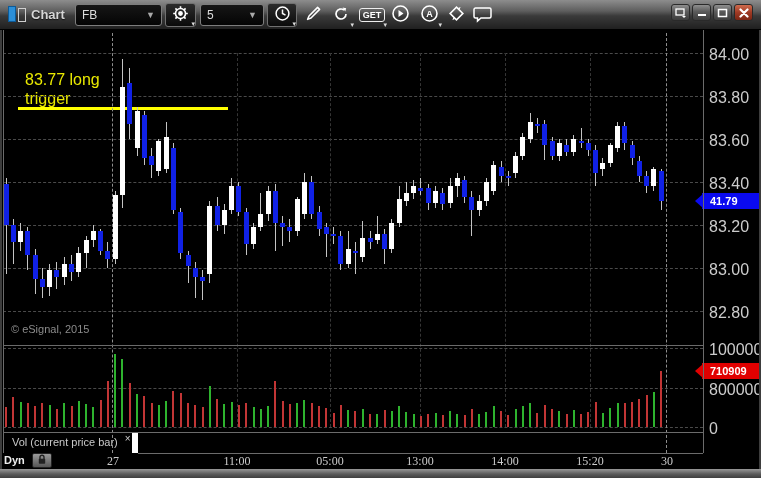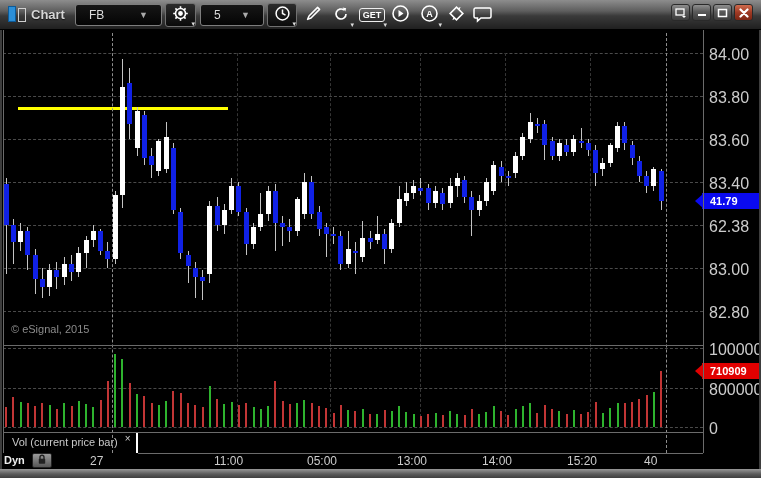--- a/index.html
+++ b/index.html
@@ -9,21 +9,21 @@
   .titlebar{position:absolute;left:0;top:0;width:761px;height:30px;
     background:linear-gradient(180deg,#8d8d8d 0%,#5e5e5e 38%,#3a3a3a 55%,#202020 100%);
     border-bottom:1px solid #000;}
   .app-title{position:absolute;left:8px;top:6px;display:flex;align-items:center;gap:5px;}
   .chart-glyph{display:flex;gap:2px;}
   .chart-glyph .b1{width:8px;height:16px;background:#2b8fd8;border:1px solid #0c5a98;}
   .chart-glyph .b2{width:8px;height:14px;margin-top:2px;background:transparent;border:1px solid #cfcfcf;}
   .title-text{color:#d6d6d6;font-size:13px;font-weight:bold;text-shadow:0 1px 1px #111;}
   .combo{position:absolute;top:4px;height:22px;background:linear-gradient(#161616,#040404);
     border:1px solid #7d7d7d;border-radius:3px;color:#dcdcdc;font-size:12px;
-    display:flex;align-items:center;justify-content:space-between;padding:0 13px;cursor:default;}
+    display:flex;align-items:center;justify-content:space-between;padding:0 6px;cursor:default;}
   .combo .caret{color:#aaa;font-size:9px;margin-left:6px;}
   .tbtn{position:absolute;top:3px;height:24px;display:flex;align-items:center;justify-content:center;
     background:transparent;border:none;padding:0;cursor:default;}
   .tbtn.dark{background:linear-gradient(#2c2c2c,#0a0a0a);border:1px solid #707070;border-radius:3px;}
   .mini-caret{position:absolute;right:0;bottom:-1px;font-size:7px;color:#ddd;line-height:7px;}
   .get-box{color:#fff;font-size:9px;font-weight:bold;border:1px solid #eee;border-radius:3px;padding:1px 3px;}
   .win-controls{position:absolute;right:8px;top:4px;display:flex;gap:2px;}
   .wbtn{width:19px;height:17px;border:1px solid #2a2a2a;border-radius:3px;
     background:linear-gradient(#8f8f8f,#5a5a5a 45%,#3c3c3c);display:flex;align-items:center;justify-content:center;padding:0;}
   .wbtn.close{background:linear-gradient(#cf6b4e,#a03a24 50%,#7c2513);}
@@ -38,28 +38,28 @@
   .axis-label{position:absolute;color:#cccccc;font-size:16px;}
   .candle-wick{position:absolute;width:1px;background:#c4c4c4;}
   .candle-body{position:absolute;width:5px;}
   .vol-bar{position:absolute;width:2px;}
   .annotation{position:absolute;left:25px;top:40px;color:#e9e900;font-size:16px;line-height:19px;}
   .trigger-line{position:absolute;left:18px;top:77px;width:210px;height:3px;background:#ffff00;}
   .watermark{position:absolute;left:11px;top:293px;color:#8b8b8b;font-size:11px;}
   .axis-badge{position:absolute;left:702px;width:59px;height:16px;color:#fff;font-size:11px;font-weight:bold;
     display:flex;align-items:center;padding-left:8px;}
   .axis-badge::before{content:"";position:absolute;left:-7px;top:1px;border-right:8px solid;border-top:7px solid transparent;border-bottom:7px solid transparent;}
-  .vol-tab{position:absolute;left:3px;top:402px;width:135px;height:21px;border-right:2px solid #ffffff;
+  .vol-tab{position:absolute;left:3px;top:402px;width:135px;height:21px;border-right:6px solid #ffffff;
     display:flex;align-items:flex-start;padding:4px 0 0 9px;color:#c9c9c9;font-size:11px;}
   .vol-tab .x{margin-left:7px;margin-top:-3px;font-size:10px;color:#cfcfcf;}
   .time-bar{position:absolute;left:0;top:423px;width:761px;height:16px;background:#000;}
   .dyn-label{position:absolute;left:4px;top:1px;color:#eee;font-size:11px;font-weight:bold;}
   .lock-btn{position:absolute;left:32px;top:0px;width:20px;height:15px;border:1px solid #222;border-radius:2px;
     background:linear-gradient(#9a9a9a,#565656);display:flex;align-items:center;justify-content:center;padding:0;}
-  .time-tick{position:absolute;top:1px;width:46px;text-align:left;color:#cccccc;font-size:12px;}
+  .time-tick{position:absolute;top:1px;width:46px;text-align:center;color:#cccccc;font-size:12px;font-family:Liberation Serif, serif;}
   .bottom-strip{position:absolute;left:0;top:469px;width:761px;height:9px;
     background:linear-gradient(#989898,#5c5c5c 55%,#3e3e3e);}
   .edge{position:absolute;top:30px;width:2px;height:439px;background:#3d3d3d;}
 </style>
 <style>#price-badge::before{border-right-color:#0a0af0;}#volume-badge::before{border-right-color:#e00000;}</style></head>
 <body>
 
 <div class="window">
 
   <div class="titlebar">
@@ -185,20 +185,24 @@
       <button class="wbtn close">
         <svg width="10" height="10" viewBox="0 0 10 10">
             <path d="M1.5 1.5l7 7M8.5 1.5l-7 7" stroke="#fff" stroke-width="2.2" stroke-linecap="round"></path>
           </svg>
       </button>
     </div>
   </div>
 
   <div class="chart-area" id="chart-area">
 
+    <div class="annotation">
+      <div>83.77 long</div>
+      <div>trigger</div>
+    </div>
     <div class="trigger-line"></div>
 
     <div class="watermark">© eSignal, 2015</div>
 
     <div class="axis-badge" id="price-badge" style="top: 163.35px; background: rgb(10, 10, 240); --bc: #0a0af0;">
       <span style="position: relative;">41.79</span>
     </div>
     <div class="axis-badge" id="volume-badge" style="top: 332.838px; background: rgb(224, 0, 0);">
       <span>710909</span>
     </div>
@@ -217,32 +221,32 @@
               <rect x="1.8" y="4.8" width="6.4" height="5" rx="0.8" fill="#222"></rect>
             </svg>
         </span>
       </button>
     <div class="time-tick" style="left: 90px;">27</div>
         <div class="time-tick" style="left: 214px;">11:00</div>
         <div class="time-tick" style="left: 307px;">05:00</div>
         <div class="time-tick" style="left: 397px;">13:00</div>
         <div class="time-tick" style="left: 482px;">14:00</div>
         <div class="time-tick" style="left: 567px;">15:20</div>
-        <div class="time-tick" style="left: 644px;">40</div>
+        <div class="time-tick" style="left: 644px;">30</div>
       </div>
   <div class="hgrid" style="left: 3px; top: 23px; width: 700px;"></div>
       <div class="axis-label" style="left: 709px; top: 16px;">84.00</div>
       <div class="hgrid" style="left: 3px; top: 66px; width: 700px;"></div>
       <div class="axis-label" style="left: 709px; top: 59px;">83.80</div>
       <div class="hgrid" style="left: 3px; top: 109px; width: 700px;"></div>
       <div class="axis-label" style="left: 709px; top: 102px;">83.60</div>
       <div class="hgrid" style="left: 3px; top: 152px; width: 700px;"></div>
       <div class="axis-label" style="left: 709px; top: 145px;">83.40</div>
       <div class="hgrid" style="left: 3px; top: 195px; width: 700px;"></div>
-      <div class="axis-label" style="left: 709px; top: 188px;">62.38</div>
+      <div class="axis-label" style="left: 709px; top: 188px;">83.20</div>
       <div class="hgrid" style="left: 3px; top: 238px; width: 700px;"></div>
       <div class="axis-label" style="left: 709px; top: 231px;">83.00</div>
       <div class="hgrid" style="left: 3px; top: 281px; width: 700px;"></div>
       <div class="axis-label" style="left: 709px; top: 274px;">82.80</div>
       <div class="hgrid" style="left: 3px; top: 318px; width: 700px;"></div>
       <div class="axis-label" style="left: 709px; top: 311px;">1000000</div>
       <div class="hgrid" style="left: 3px; top: 358px; width: 700px;"></div>
       <div class="axis-label" style="left: 709px; top: 351px;">800000</div>
       <div class="hgrid" style="left: 3px; top: 397px; width: 700px;"></div>
       <div class="axis-label" style="left: 709px; top: 390px;">0</div>

